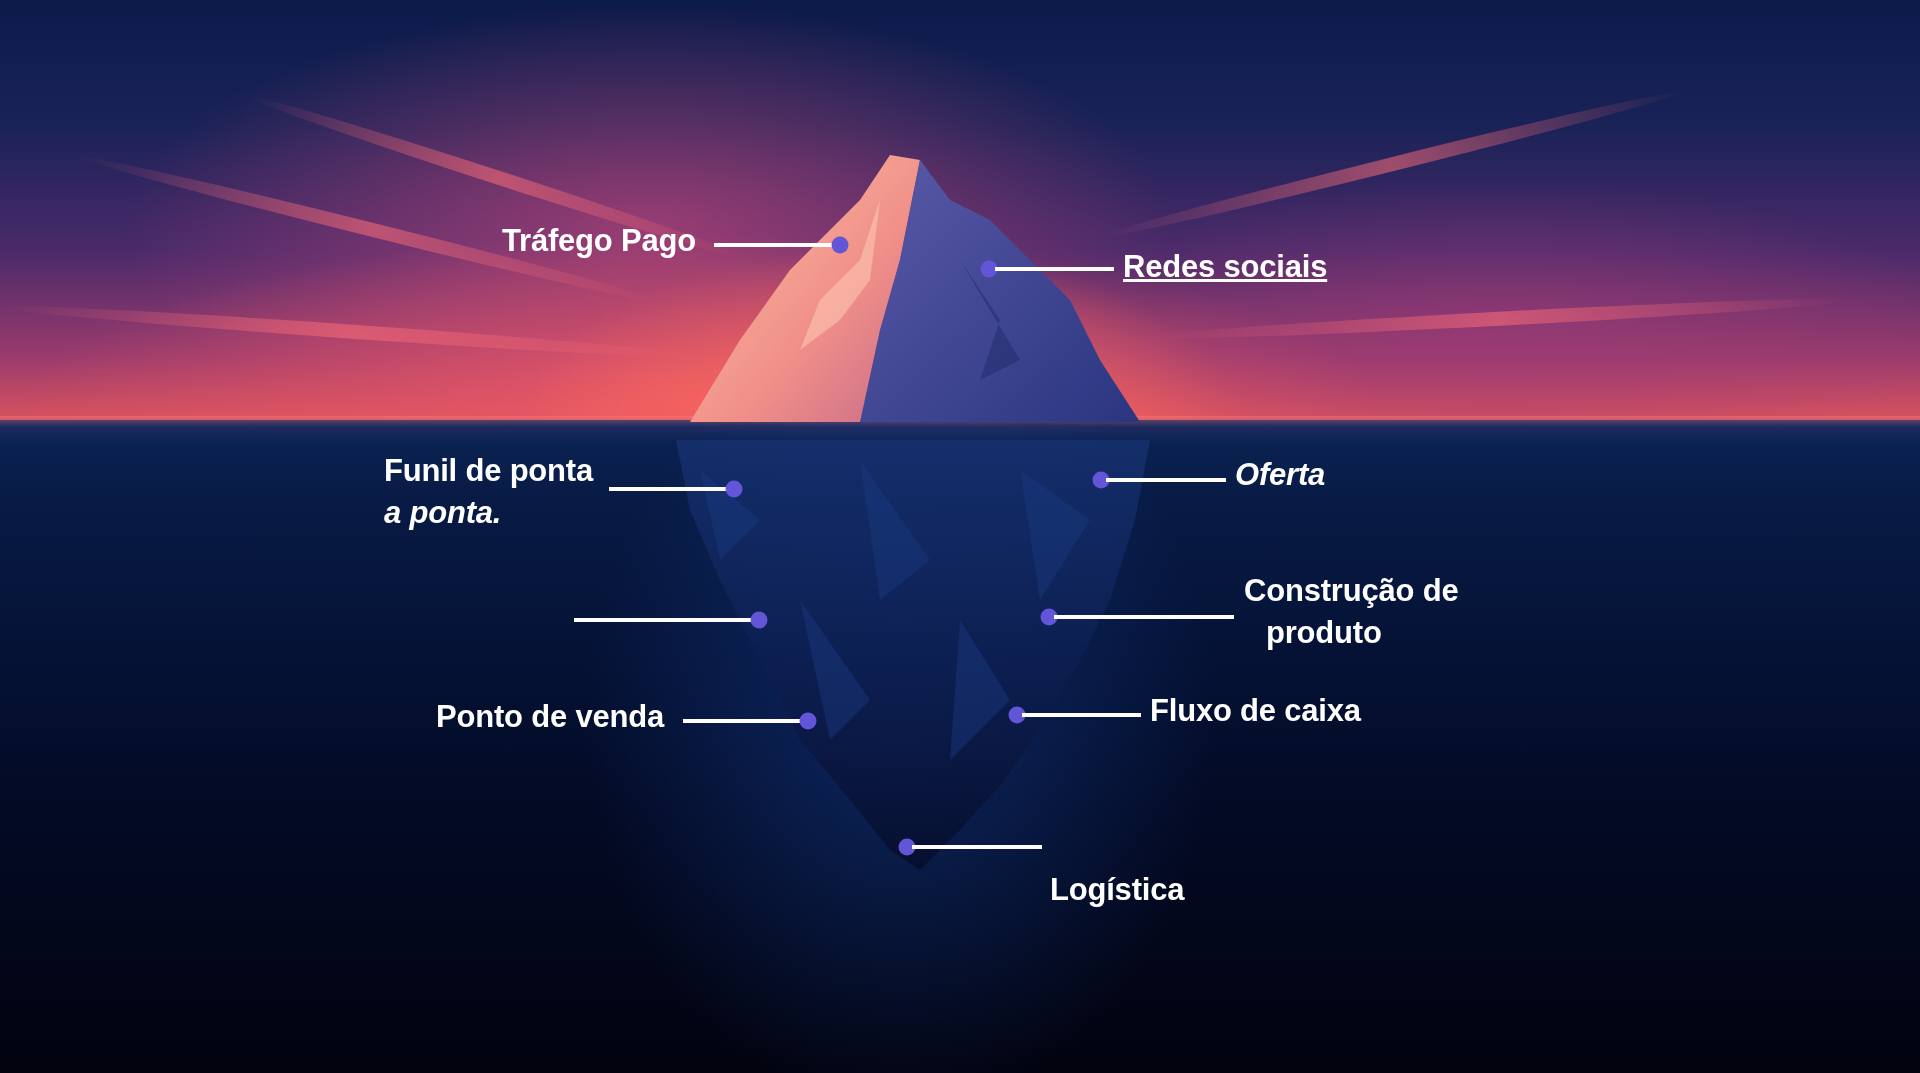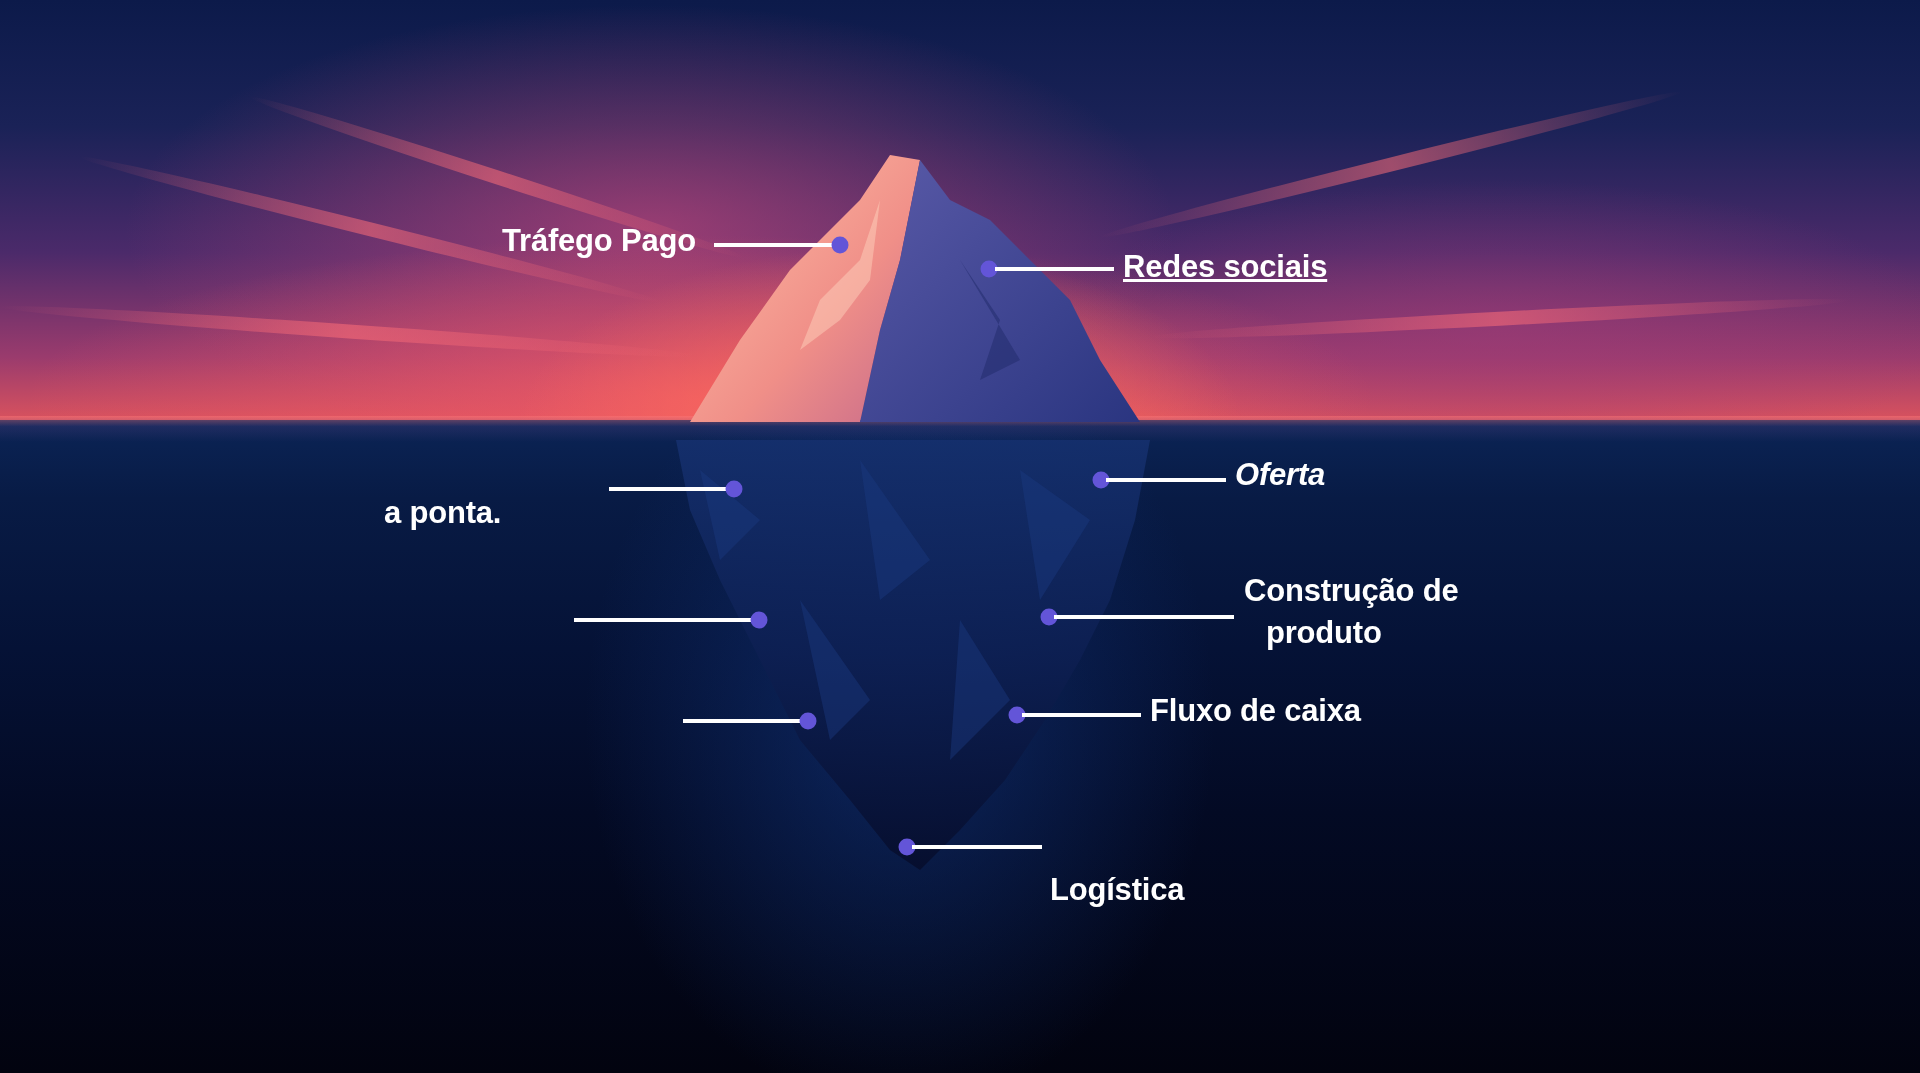--- a/index.html
+++ b/index.html
@@ -73,36 +73,38 @@
   </svg>
 
   <div class="label" style="left:502px;top:220px;">Tráfego Pago</div>
   <div class="line" style="left:714px;top:245px;width:120px;"></div>
   <div class="dot" style="left:840px;top:245px;"></div>
 
   <div class="dot" style="left:989px;top:269px;"></div>
   <div class="line" style="left:995px;top:269px;width:119px;"></div>
   <div class="label" style="left:1123px;top:246px;text-decoration:underline;">Redes sociais</div>
 
-  <div class="label" style="left:384px;top:492px;">a ponta.</div>
+  <div class="label" style="left:384px;top:450px;">Funil de ponta</div>
+  <div class="label" style="left:384px;top:492px;font-style:italic;">a ponta.</div>
   <div class="line" style="left:609px;top:489px;width:120px;"></div>
   <div class="dot" style="left:734px;top:489px;"></div>
 
   <div class="dot" style="left:1101px;top:480px;"></div>
   <div class="line" style="left:1106px;top:480px;width:120px;"></div>
   <div class="label" style="left:1235px;top:454px;font-style:italic;">Oferta</div>
 
   <div class="line" style="left:574px;top:620px;width:180px;"></div>
   <div class="dot" style="left:759px;top:620px;"></div>
 
   <div class="dot" style="left:1049px;top:617px;"></div>
   <div class="line" style="left:1054px;top:617px;width:180px;"></div>
   <div class="label" style="left:1244px;top:570px;">Construção de</div>
   <div class="label" style="left:1243px;top:612px;margin-left:23px;">produto</div>
 
+  <div class="label" style="left:436px;top:696px;">Ponto de venda</div>
   <div class="line" style="left:683px;top:721px;width:120px;"></div>
   <div class="dot" style="left:808px;top:721px;"></div>
 
   <div class="dot" style="left:1017px;top:715px;"></div>
   <div class="line" style="left:1022px;top:715px;width:119px;"></div>
   <div class="label" style="left:1150px;top:690px;">Fluxo de caixa</div>
 
   <div class="dot" style="left:907px;top:847px;"></div>
   <div class="line" style="left:912px;top:847px;width:130px;"></div>
   <div class="label" style="left:1050px;top:869px;">Logística</div>

